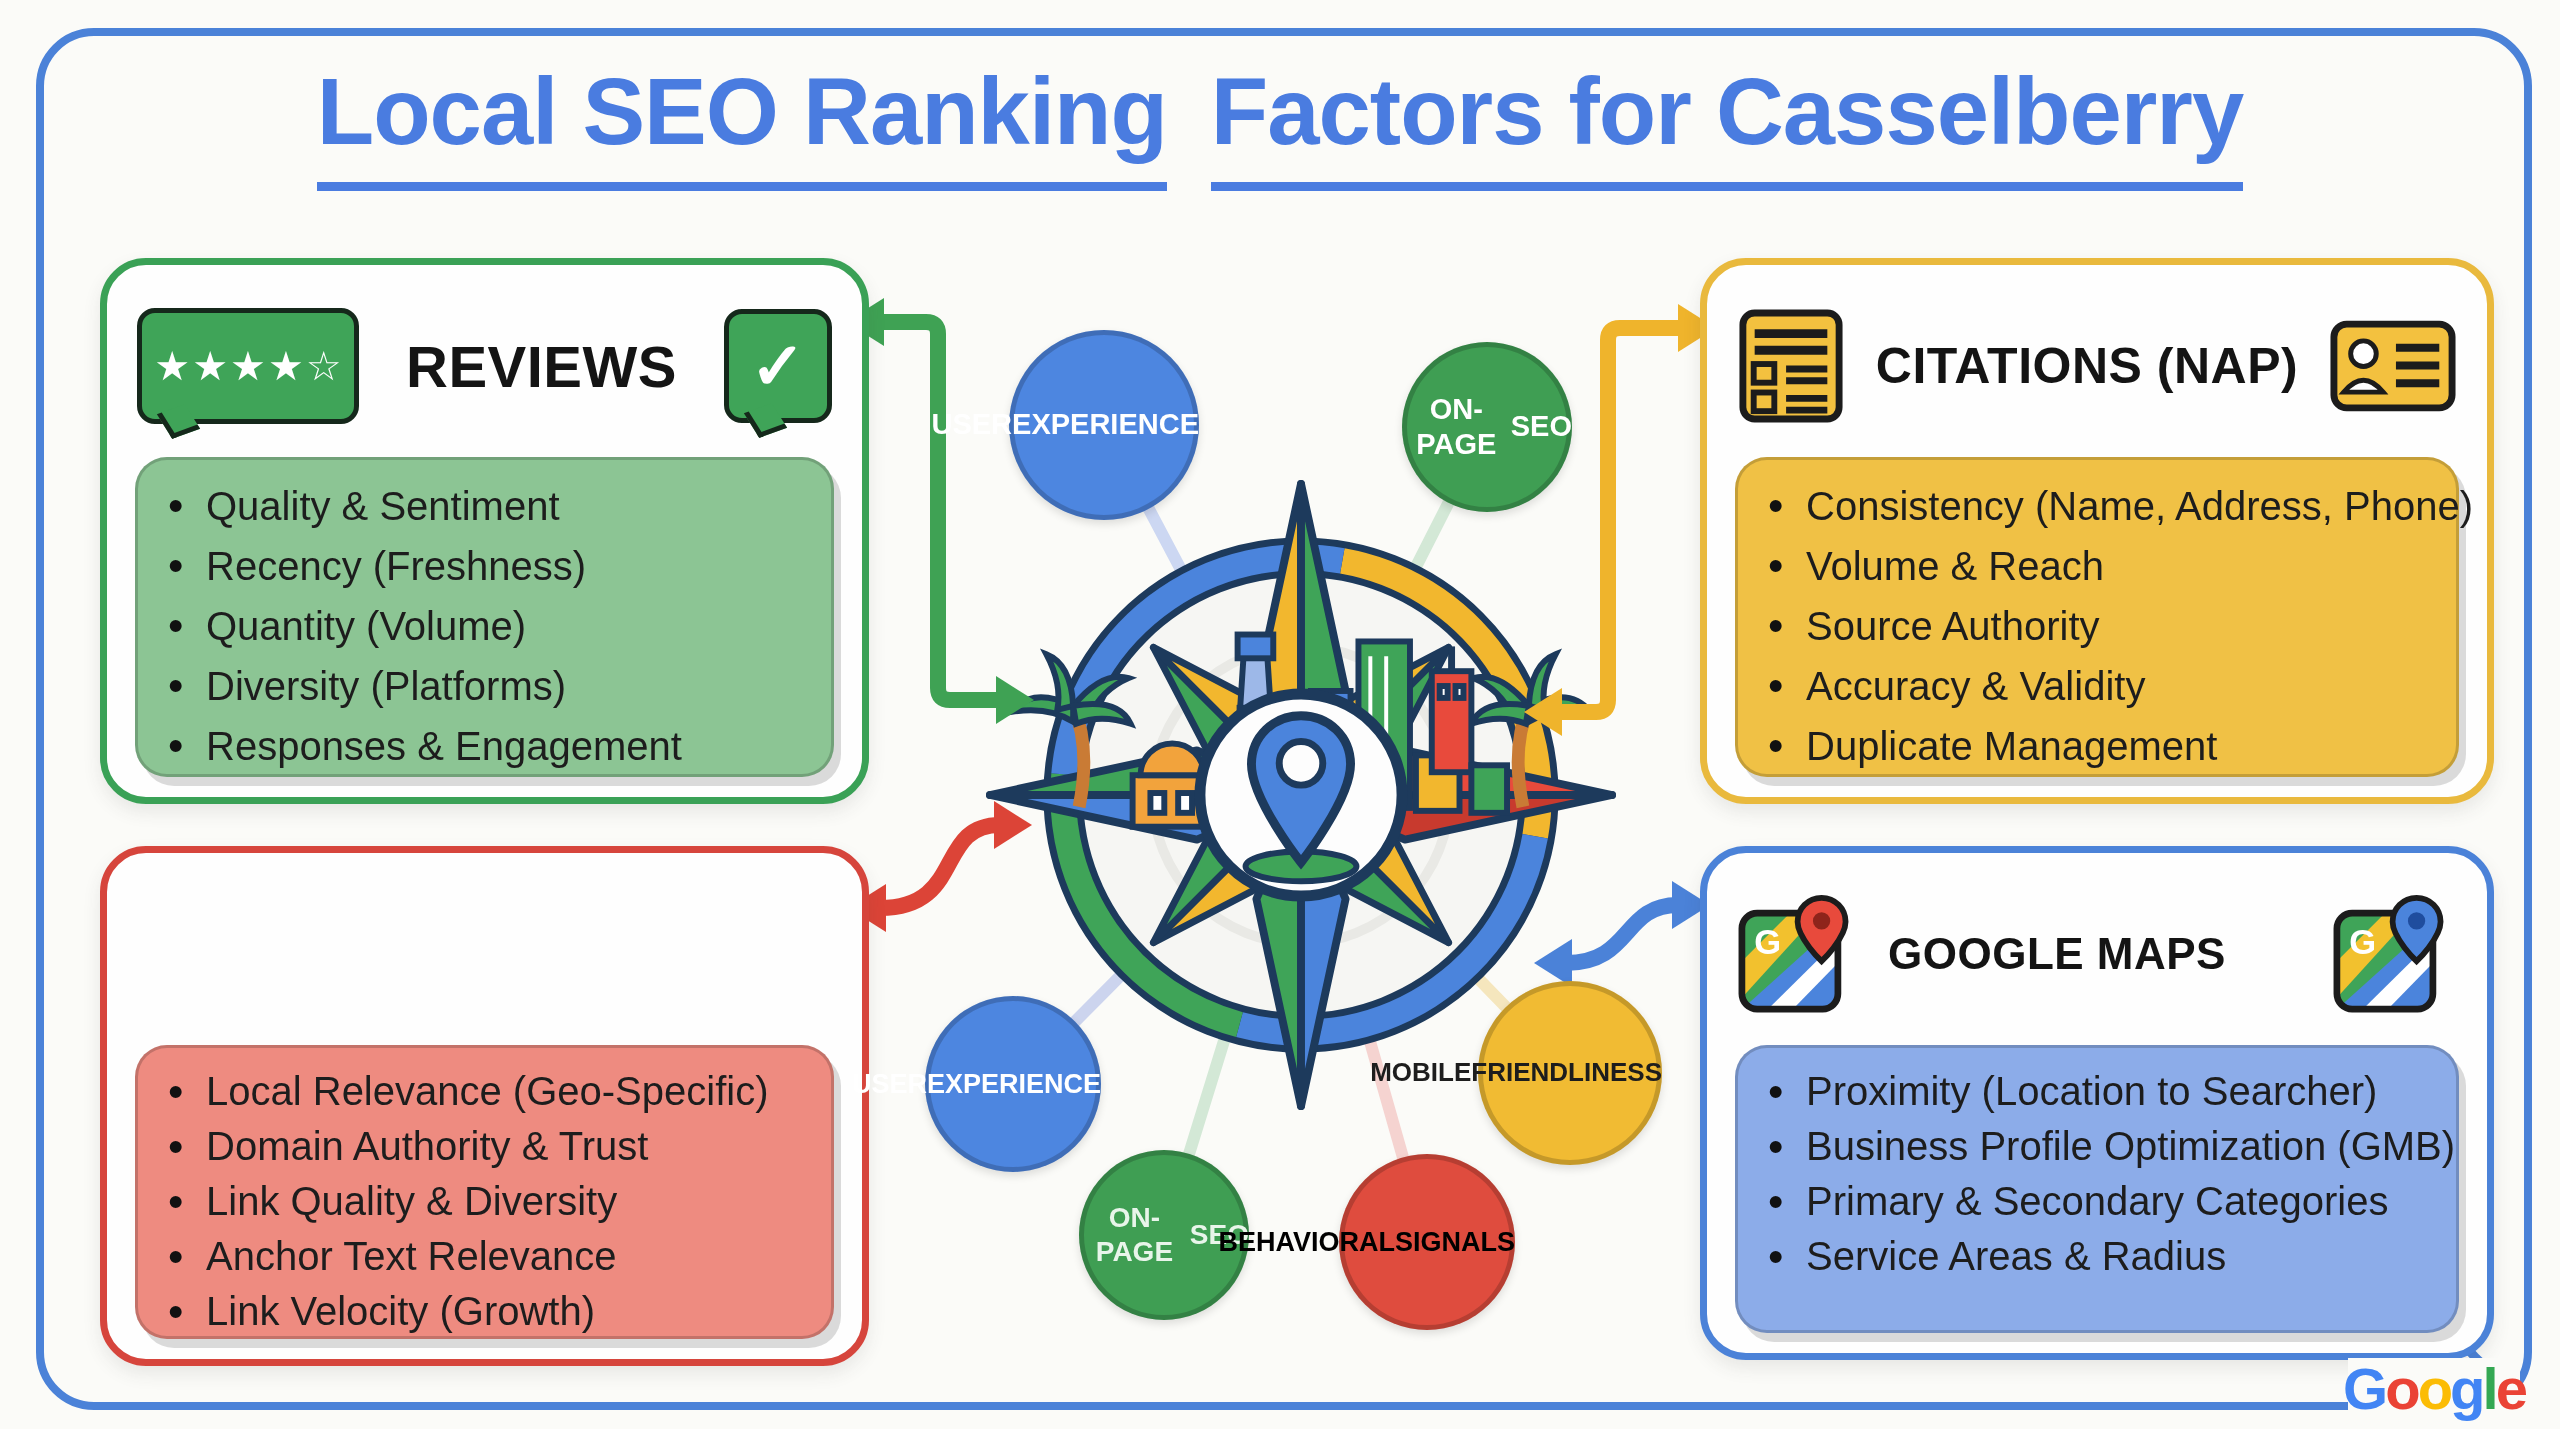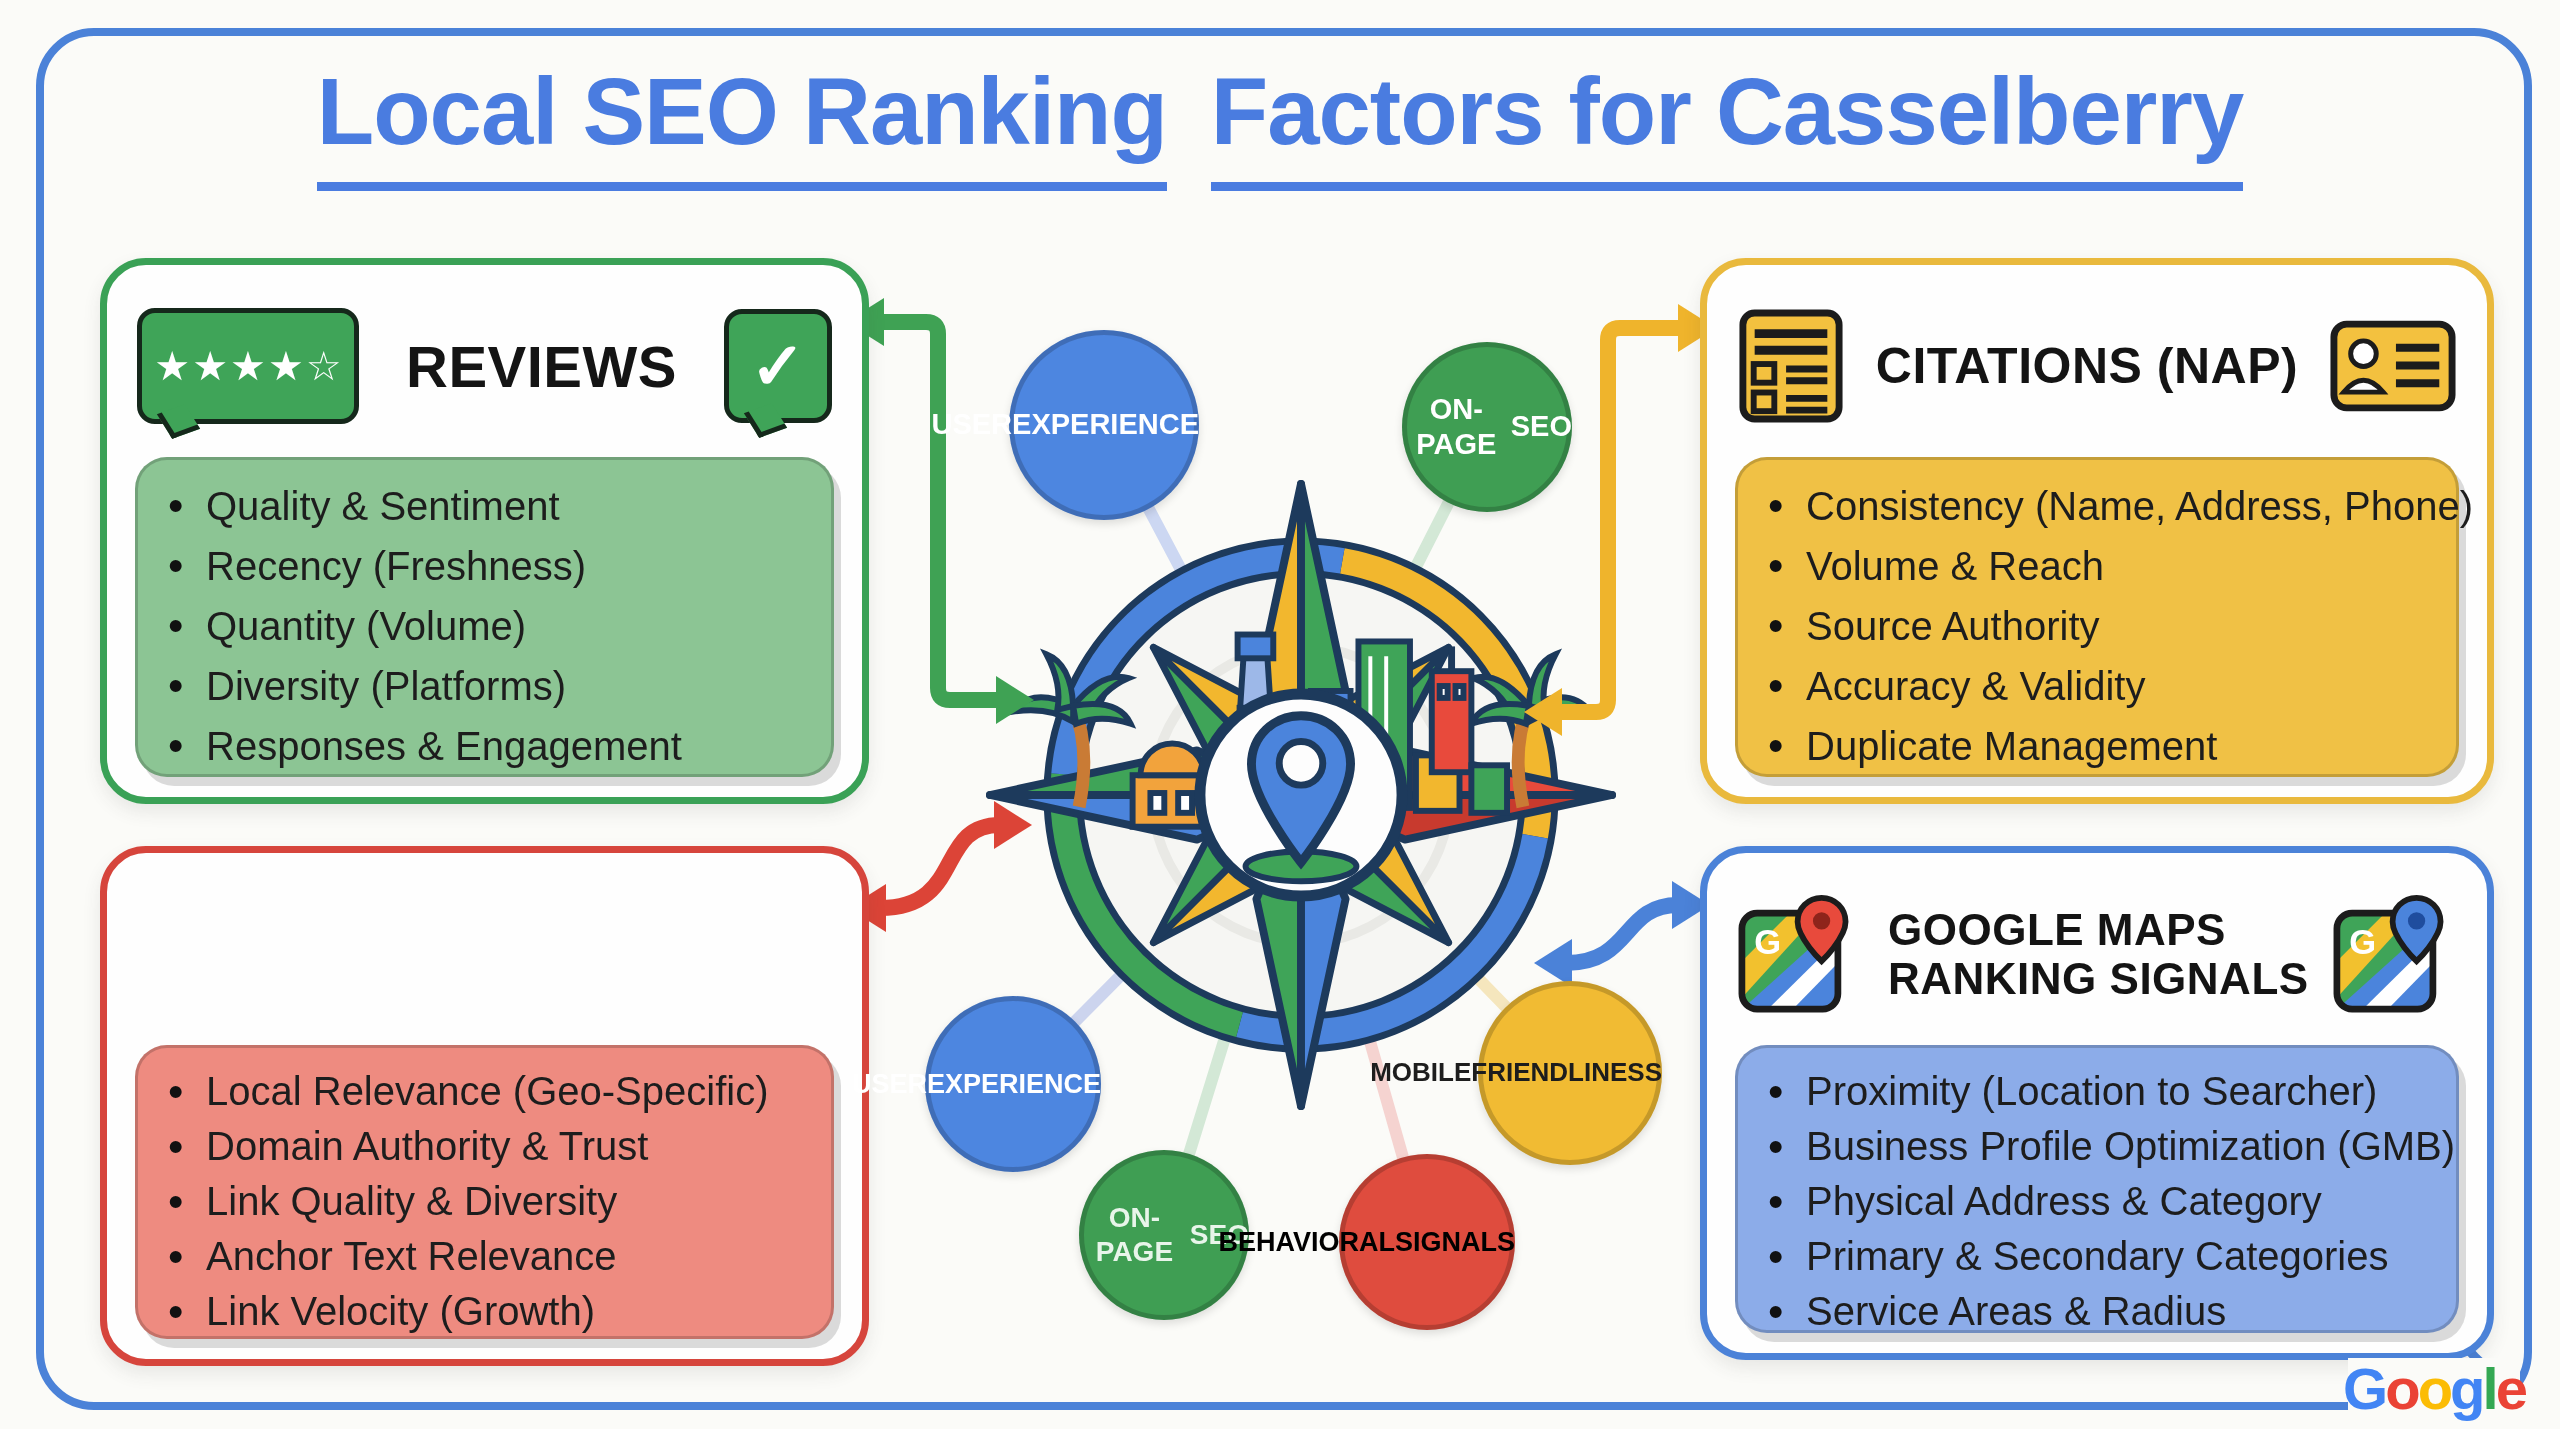--- a/index.html
+++ b/index.html
@@ -179,21 +179,20 @@
         <polygon points="5,108 85,20 55,20 5,70" fill="#f2c12e"></polygon>
         <polygon points="32,120 105,48 105,72 58,120" fill="#ffffff"></polygon>
       </g>
       <rect x="5" y="20" width="100" height="100" rx="16" fill="none" stroke="#1c1c1c" stroke-width="7"></rect>
       <text x="18" y="62" font-size="36" font-weight="bold" fill="#ffffff">G</text>
       <path d="M 88 4 C 74 4 63 15 63 29 C 63 46 88 70 88 70 C 88 70 113 46 113 29 C 113 15 102 4 88 4 Z" fill="#e84a3c" stroke="#1c1c1c" stroke-width="6"></path>
       <circle cx="88" cy="28" r="9" fill="#8e241b"></circle>
     </svg>
     <div class="fbox-title">
       <div>GOOGLE MAPS</div>
-      <div>RANKING SIGNALS</div>
     </div>
     <svg class="hicon" width="125" height="120" viewBox="0 0 130 125" style="overflow:visible">
       <defs>
           <clipPath id="mapclip2">
             <rect x="5" y="20" width="100" height="100" rx="16"></rect>
           </clipPath>
         </defs>
       <g clip-path="url(#mapclip2)">
         <rect x="5" y="20" width="100" height="100" fill="#3fa458"></rect>
         <polygon points="5,120 105,30 105,120" fill="#4b84dc"></polygon>
@@ -203,21 +202,20 @@
       <rect x="5" y="20" width="100" height="100" rx="16" fill="none" stroke="#1c1c1c" stroke-width="7"></rect>
       <text x="18" y="62" font-size="36" font-weight="bold" fill="#ffffff">G</text>
       <path d="M 88 4 C 74 4 63 15 63 29 C 63 46 88 70 88 70 C 88 70 113 46 113 29 C 113 15 102 4 88 4 Z" fill="#4b84dc" stroke="#1c1c1c" stroke-width="6"></path>
       <circle cx="88" cy="28" r="9" fill="#1f4d9e"></circle>
     </svg>
   </div>
   <div class="panel">
     <ul>
       <li>Proximity (Location to Searcher)</li>
       <li>Business Profile Optimization (GMB)</li>
-      <li>Physical Address &amp; Category</li>
       <li>Primary &amp; Secondary Categories</li>
       <li>Service Areas &amp; Radius</li>
     </ul>
   </div>
 </div>
 
 <svg id="compass" viewBox="0 0 640 640">
   <circle cx="320" cy="320" r="238" fill="#f6f6f3" stroke="#e4e4e0" stroke-width="10"></circle>
   <circle cx="320" cy="320" r="150" fill="none" stroke="#e9e9e5" stroke-width="10"></circle>
 

